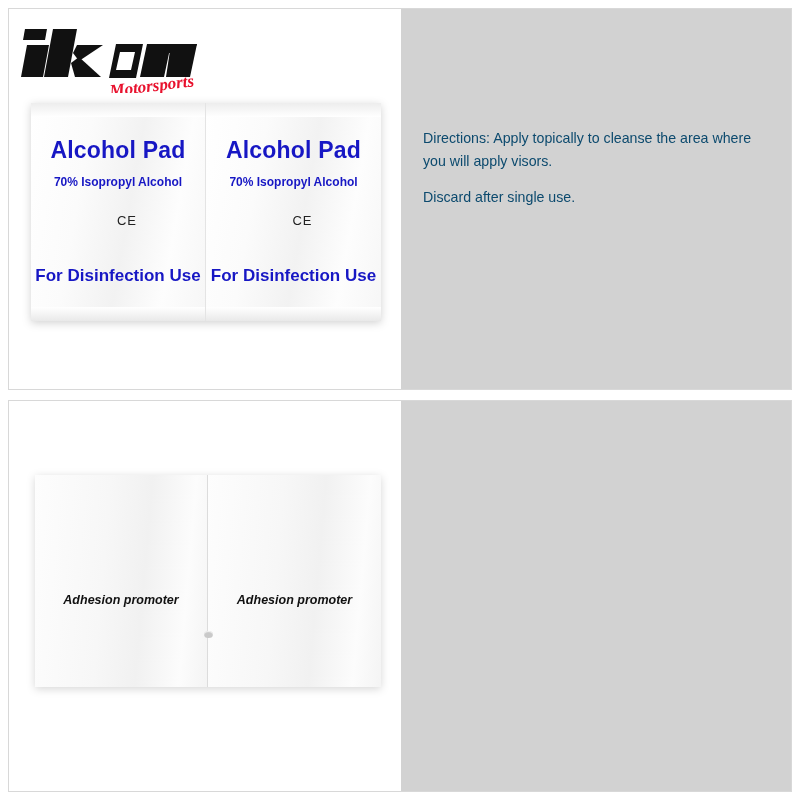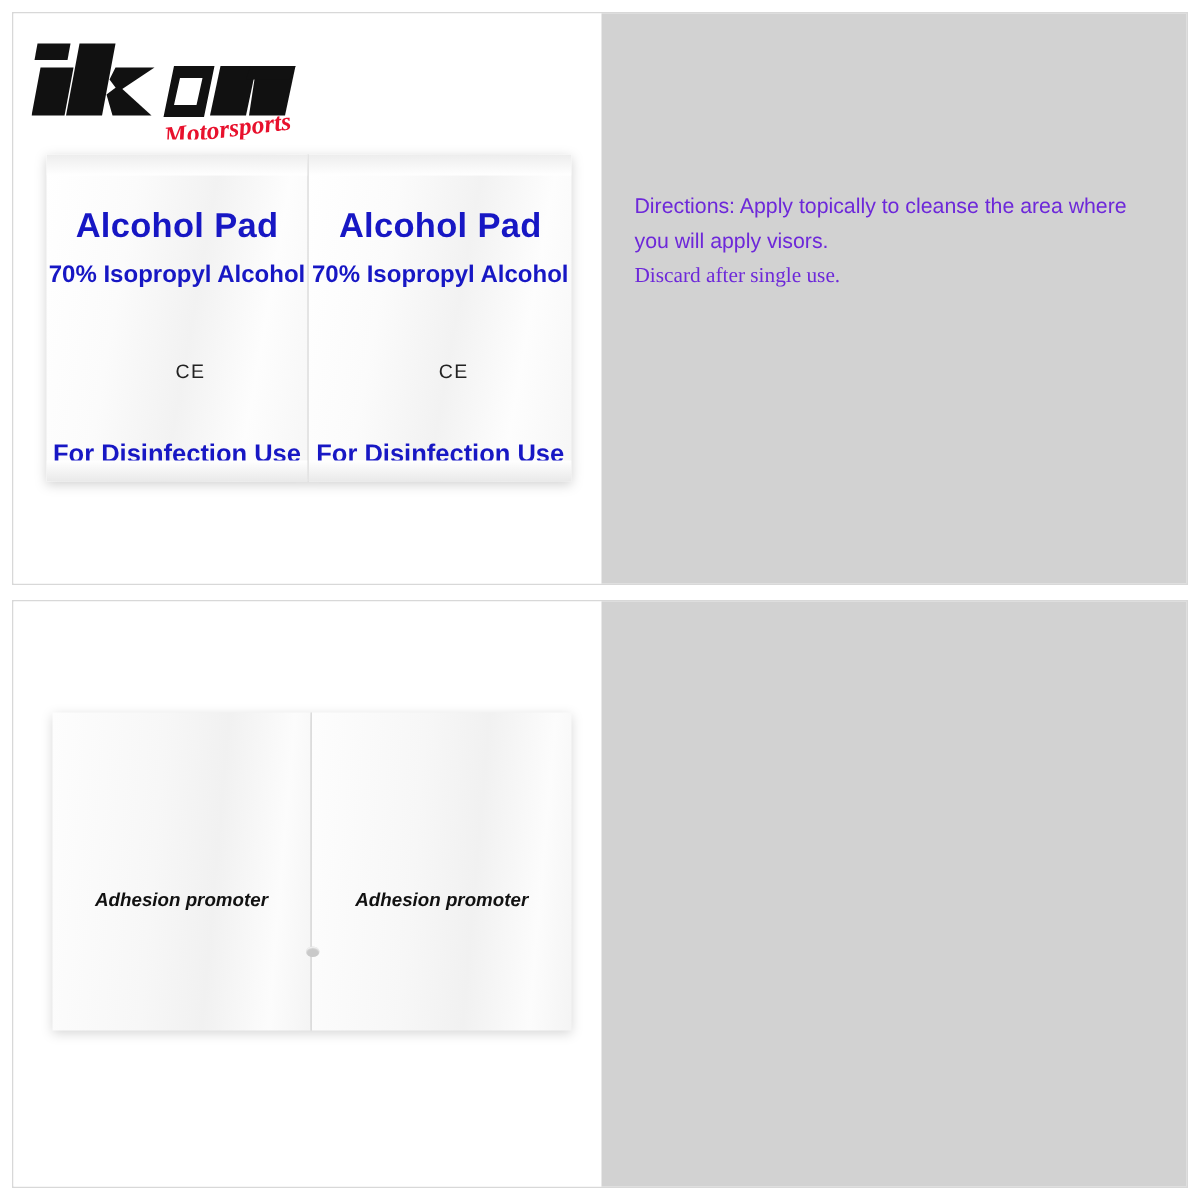--- a/index.html
+++ b/index.html
@@ -118,28 +118,28 @@
     color: #1717c4;
     font-weight: bold;
     font-size: 23px;
     letter-spacing: 0.2px;
     line-height: 1;
     white-space: nowrap;
   }
   .pad-sub {
     color: #1717c4;
     font-weight: bold;
-    font-size: 16px;
+    font-size: 12px;
     margin-top: 13px;
     white-space: nowrap;
   }
   .pad-ce {
     color: #222;
     font-size: 13px;
-    margin-top: 47px;
+    margin-top: 24px;
     letter-spacing: 1px;
     align-self: center;
     padding-left: 18px;
   }
   .pad-foot {
     color: #1717c4;
     font-weight: bold;
     font-size: 17px;
     margin-top: 38px;
     white-space: nowrap;
@@ -200,26 +200,26 @@
   .heading {
     color: #2b2bd6;
     font-size: 15.5px;
     font-weight: bold;
     margin: 0 0 11px 0;
     line-height: 1.2;
   }
   .heading.caps { letter-spacing: 0.1px; }
 
   .para {
-    color: #6d28d9;
+    color: #0c4a6e;
     font-size: 14.2px;
     line-height: 1.62;
     margin: 0;
   }
-  .para + .para { margin-top: 0; font-family: Liberation Serif, serif; }
+  .para + .para { margin-top: 13px; }
   .para-spaced { margin-top: 0px; }
 </style>
 </head>
 <body>
 
 <div class="page">
 
   <div class="panel panel-top">
 
     <div class="photo-area">

